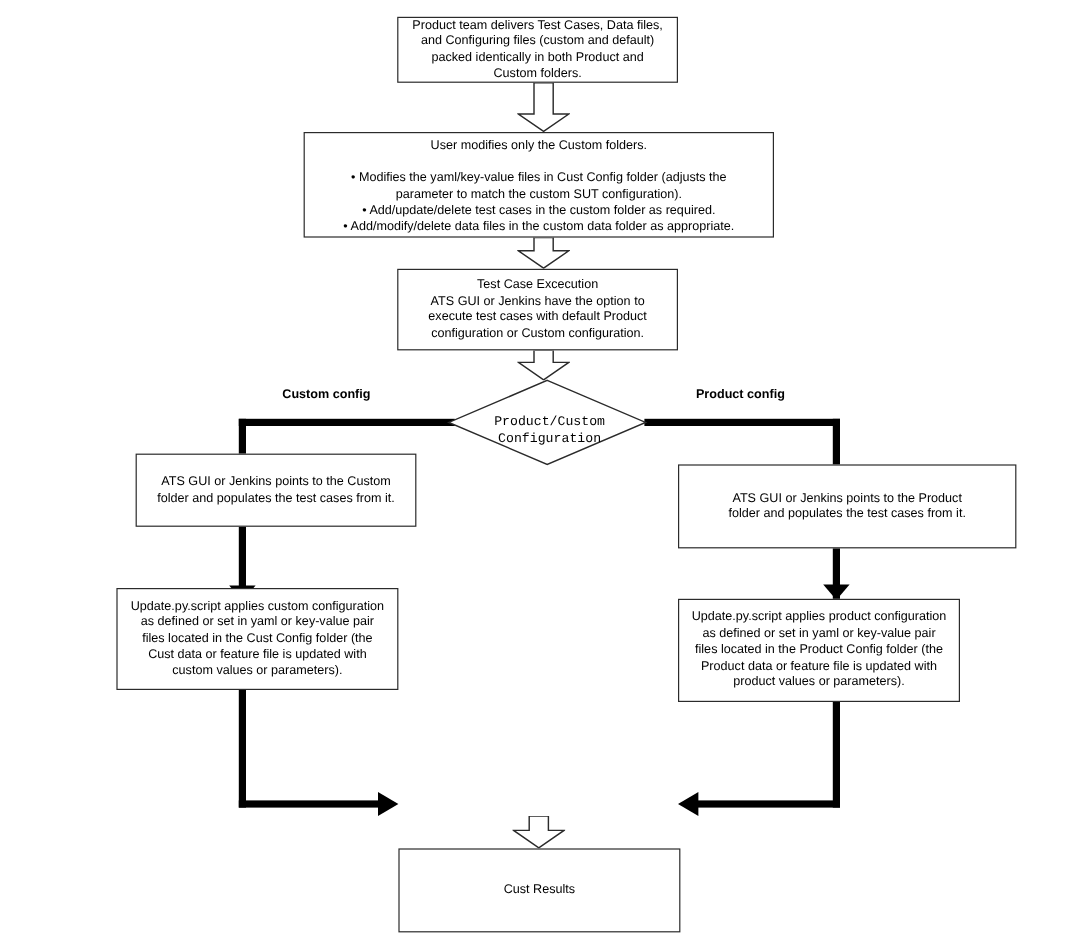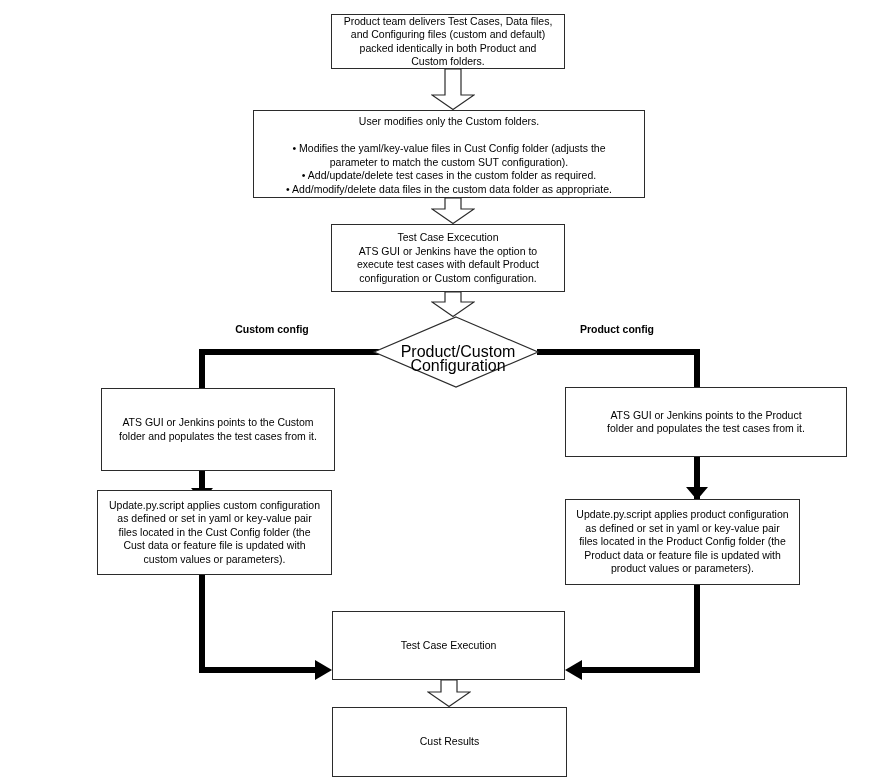--- a/index.html
+++ b/index.html
@@ -22,21 +22,21 @@
   .tri-down{border-left:11px solid transparent;border-right:11px solid transparent;border-top:13px solid #000;}
   .tri-right{border-top:10px solid transparent;border-bottom:10px solid transparent;border-left:17px solid #000;}
   .tri-left{border-top:10px solid transparent;border-bottom:10px solid transparent;border-right:17px solid #000;}
   .hollow-arrow{position:absolute;}
   .branch-label{
     position:absolute;font-size:10.5px;font-weight:bold;text-align:center;
   }
   .diamond-wrap{position:absolute;left:370px;top:314px;width:176px;height:76px;}
   .diamond-label{
     position:absolute;left:370px;top:345px;width:176px;text-align:center;
-    font-size:16px;line-height:14px;
+    font-size:11px;line-height:14px;font-family:Liberation Mono, monospace;
   }
 </style>
 </head>
 <body>
 
 <div id="canvas">
 
   <div class="thick" style="left:199px;top:349px;width:180px;height:6px;"></div>
   <div class="thick" style="left:199px;top:349px;width:6px;height:324px;"></div>
   <div class="thick" style="left:199px;top:667px;width:120px;height:6px;"></div>
@@ -72,21 +72,21 @@
 • Add/modify/delete data files in the custom data folder as appropriate.</div>
   </div>
 
   <div class="box" style="left:331px;top:224px;width:234px;height:68px;">
     <div class="node-text">Test Case Excecution
 ATS GUI or Jenkins have the option to
 execute test cases with default Product
 configuration or Custom configuration.</div>
   </div>
 
-  <div class="box" style="left:101px;top:378px;width:234px;height:83px;margin-top:10px;">
+  <div class="box" style="left:113px;top:378px;width:234px;height:61px;">
     <div class="node-text">ATS GUI or Jenkins points to the Custom
 folder and populates the test cases from it.</div>
   </div>
 
   <div class="box" style="left:565px;top:387px;width:282px;height:70px;">
     <div class="node-text">ATS GUI or Jenkins points to the Product
 folder and populates the test cases from it.</div>
   </div>
 
   <div class="box" style="left:97px;top:490px;width:235px;height:85px;">
@@ -98,23 +98,20 @@
   </div>
 
   <div class="box" style="left:565px;top:499px;width:235px;height:86px;">
     <div class="node-text">Update.py.script applies product configuration
 as defined or set in yaml or key-value pair
 files located in the Product Config folder (the
 Product data or feature file is updated with
 product values or parameters).</div>
   </div>
 
-  <div class="box" style="left:332px;top:611px;width:233px;height:69px;">
-    <div class="node-text">Test Case Execution</div>
-  </div>
 
   <div class="box" style="left:332px;top:707px;width:235px;height:70px;">
     <div class="node-text">Cust Results</div>
   </div>
 
   <svg class="hollow-arrow" style="left:431px;top:69px;" width="44" height="41" viewBox="0 0 44 41">
     <polygon points="14,0 30,0 30,26 43,26 22,40.5 1,26 14,26" fill="#ffffff" stroke="#2b2b2b" stroke-width="1.2"></polygon>
   </svg>
   <svg class="hollow-arrow" style="left:431px;top:198px;" width="44" height="26" viewBox="0 0 44 26">
     <polygon points="14,0 30,0 30,11 43,11 22,25.5 1,11 14,11" fill="#ffffff" stroke="#2b2b2b" stroke-width="1.2"></polygon>

